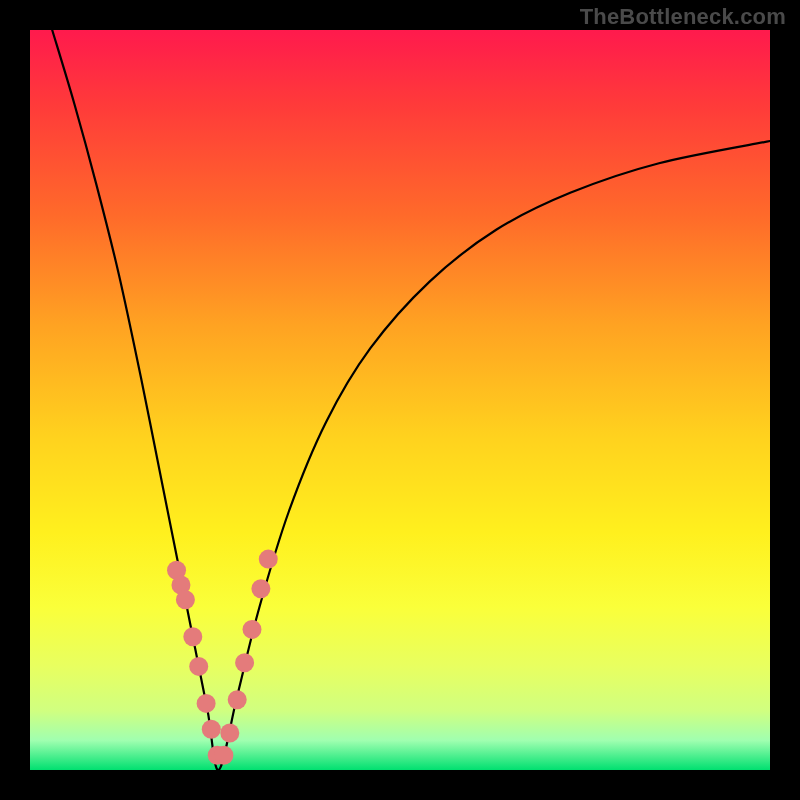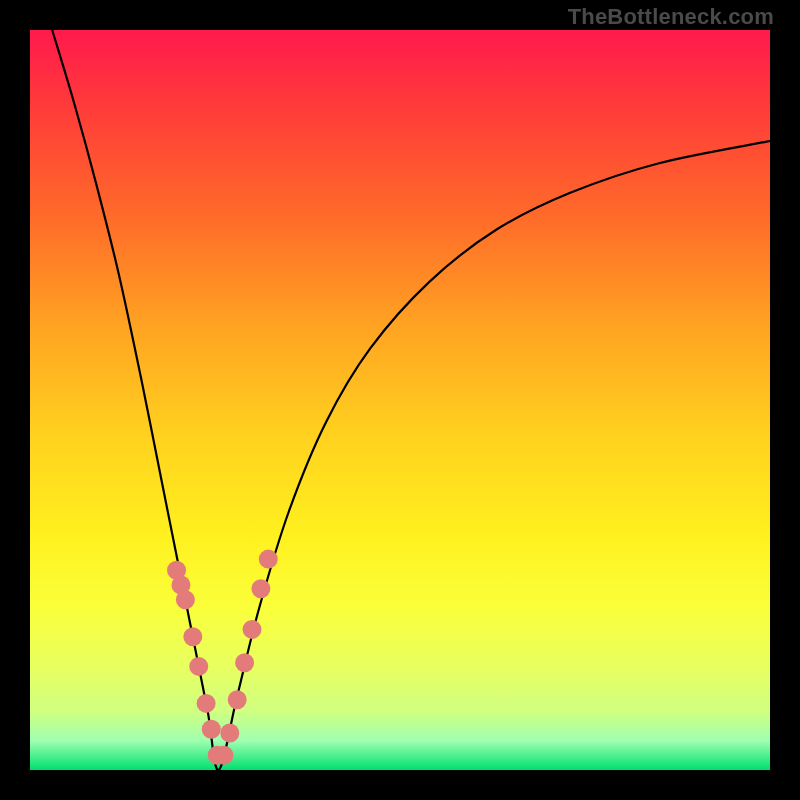--- a/index.html
+++ b/index.html
@@ -34,21 +34,21 @@
       #faff3a 78%,
       #e8ff60 86%,
       #d0ff80 92%,
       #a0ffb0 96%,
       #00e070 100%
     );
   }
   .watermark {
     position: absolute;
     top: 4px;
-    right: 26px;
+    right: 14px;
     font-size: 22px;
     font-weight: 600;
     color: #4a4a4a;
     letter-spacing: 0.2px;
     user-select: none;
   }
   svg.curve {
     position: absolute;
     left: 0;
     top: 0;

